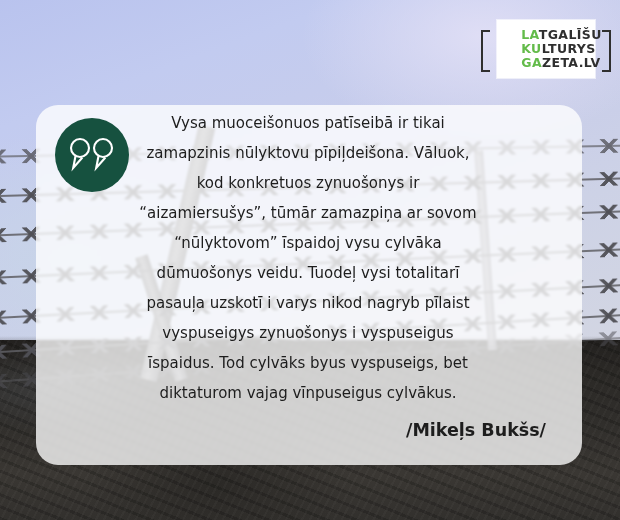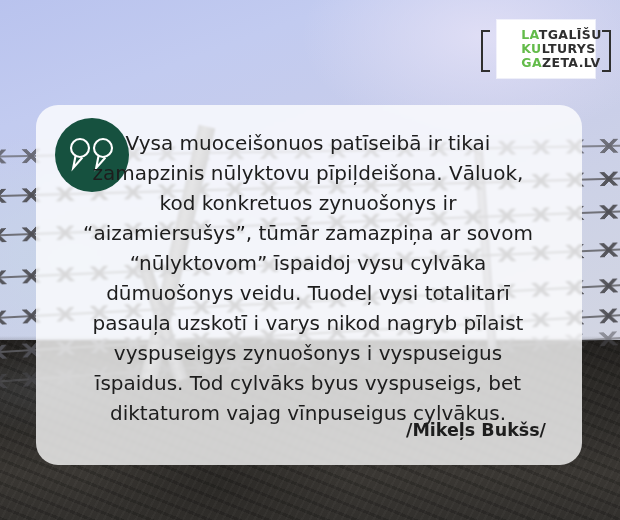--- a/index.html
+++ b/index.html
@@ -95,23 +95,23 @@
     border-radius:22px;
     backdrop-filter:blur(1px);
   }
   .quote-badge{
     position:absolute;left:55px;top:118px;width:74px;height:74px;border-radius:50%;
     background:#16513f;display:flex;align-items:center;justify-content:center;
   }
   .quote-badge svg{display:block;}
 
   .quote-text{
-    position:absolute;left:46px;top:128px;width:524px;
+    position:absolute;left:46px;top:108px;width:524px;
     text-align:center;
-    font-size:20px;line-height:30px;color:#1d1d1d;
+    font-size:15px;line-height:30px;color:#1d1d1d;
     white-space:pre-line;
   }
   .attribution{
     position:absolute;left:46px;top:420px;width:500px;
     text-align:right;font-size:17.5px;color:#1d1d1d;font-weight:bold;
   }
 </style>
 </head>
 <body>
 

